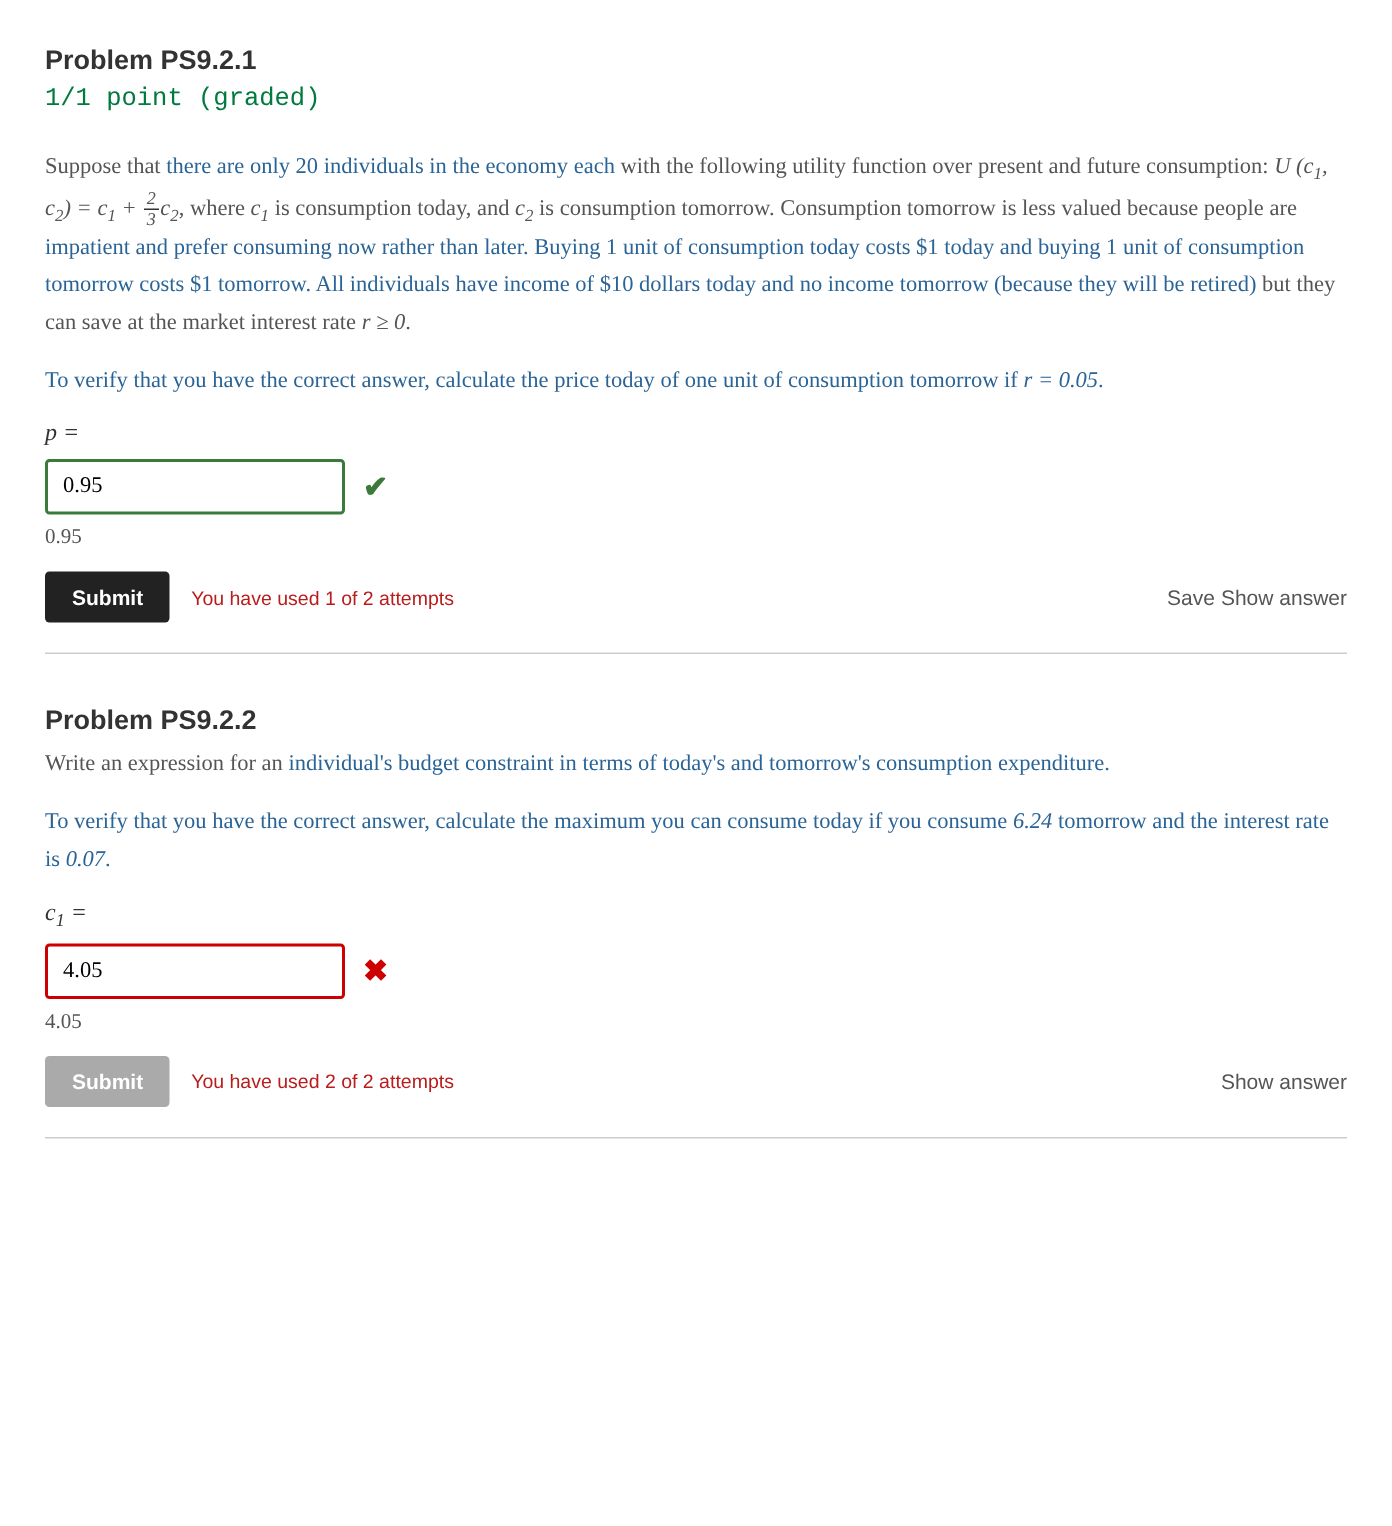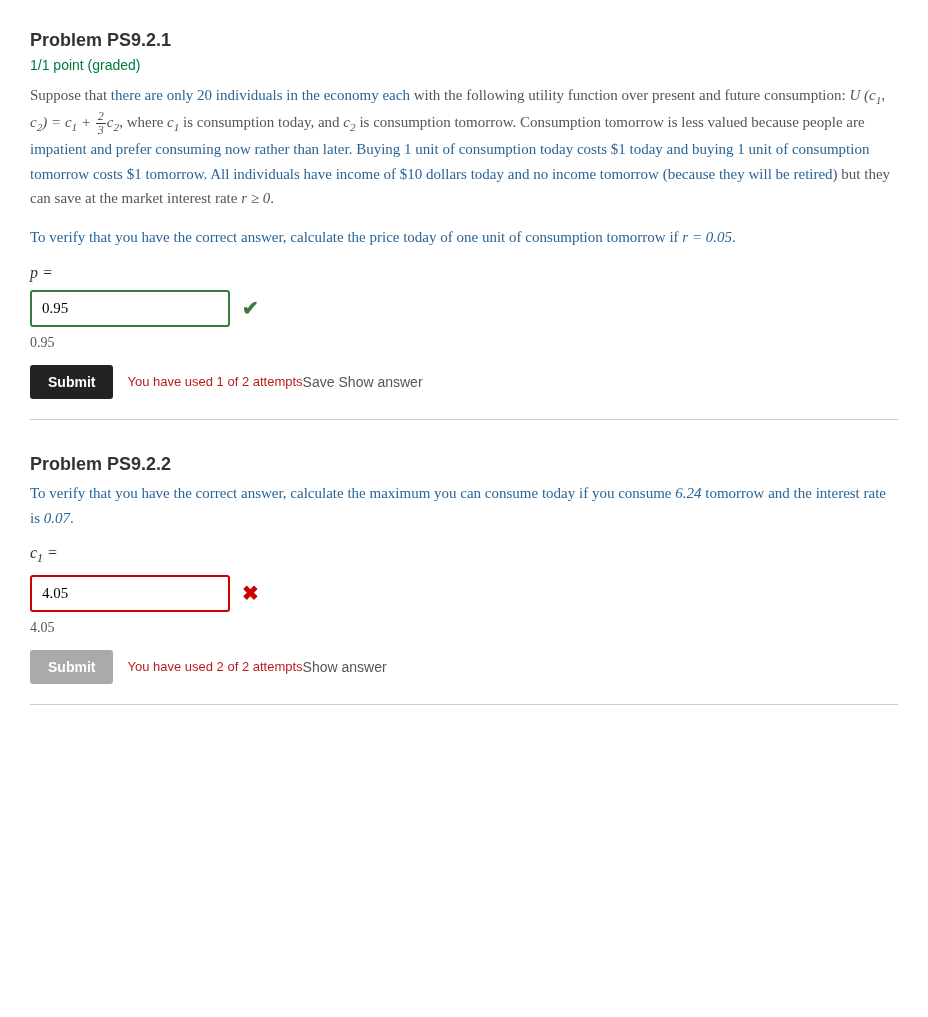--- a/index.html
+++ b/index.html
@@ -18,24 +18,24 @@
       margin-bottom: 24px;
     }
     .problem-title {
       font-size: 18px;
       font-weight: bold;
       color: #333;
       margin-bottom: 6px;
       font-family: Liberation Sans, sans-serif;
     }
     .point-label {
-      font-size: 14px;
+      font-size: 17px;
       color: #007a3e;
-      margin-bottom: 10px;
-      font-family: Liberation Sans, sans-serif;
+      margin-bottom: 23px;
+      font-family: Liberation Mono, monospace;
     }
     .point-label-red {
       font-size: 13px;
       color: #c00;
       margin-bottom: 14px;
       font-family: Arial, sans-serif;
     }
     .problem-text {
       color: #555;
       line-height: 1.65;
@@ -94,21 +94,21 @@
     }
     .prev-answer {
       font-size: 14px;
       color: #555;
       margin-bottom: 14px;
       font-family: Georgia, serif;
     }
     .action-row {
       display: flex;
       align-items: center;
-      justify-content: flex-start;
+      justify-content: space-between;
       margin-top: 14px;
     }
     .action-row-left {
       display: flex;
       align-items: center;
       gap: 14px;
     }
     .submit-btn {
       background: #222;
       color: #fff;
@@ -218,20 +218,24 @@
     <div class="action-row-right">
       <a class="save-link">Save</a>
       <a class="show-answer-link">Show answer</a>
     </div>
   </div>
 </div>
 
 <div class="problem-section">
   <div class="problem-title">Problem PS9.2.2</div>
 
+  <div class="problem-text">
+    Write an expression for an <span class="highlight">individual's budget constraint in terms of today's and tomorrow's consumption
+    expenditure.</span>
+  </div>
 
   <div class="verify-text">
     To verify that you have the <span>correct</span> answer, calculate the maximum you can consume today if you consume
     <span class="math-inline">6.24</span> tomorrow and the interest rate is <span class="math-inline">0.07</span>.
   </div>
 
   <div class="math-label">
     <i>c</i><sub>1</sub> =
   </div>
 

